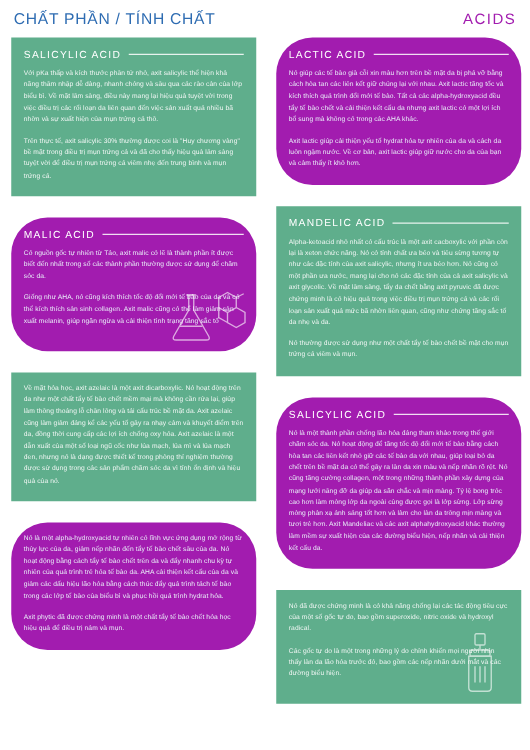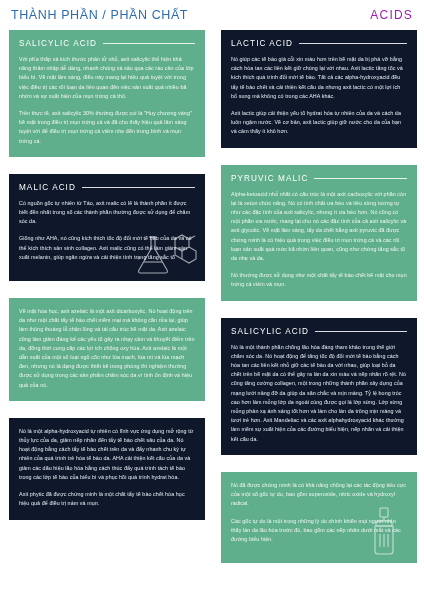--- a/index.html
+++ b/index.html
@@ -27,21 +27,21 @@
     display:grid;grid-template-columns:196px 196px;column-gap:16px;
     align-content:start;
   }
   .col{display:flex;flex-direction:column;}
 
   .card{
     position:relative;overflow:hidden;box-sizing:border-box;
     padding:9px 10px 11px 10px;margin-bottom:17px;width:196px;
   }
   .card.green{background:#5fae8c;}
-  .card.blue{background:#0f172a;}
+  .card.blue{background:#a21caf;border-radius:29px;}
 
   .card-head{display:flex;align-items:center;gap:6px;margin-bottom:7px;}
   .card-title{
     font-size:8.2px;letter-spacing:1.05px;color:#ffffff;white-space:nowrap;font-weight:400;
   }
   .rule{flex:1;height:1px;background:rgba(255,255,255,.85);}
 
   .card p{
     margin:0 0 8px 0;font-size:5.35px;line-height:9.2px;color:#f2f7f5;
     letter-spacing:.08px;text-align:left;
@@ -54,21 +54,21 @@
   }
   .deco-flask{right:4px;bottom:2px;}
   .deco-dropper{right:16px;bottom:4px;}
 </style>
 </head>
 <body>
 
 <div class="page">
 
   <div class="header">
-    <div class="header-title">THÀNH PHẦN / PHẦN CHẤT</div>
+    <div class="header-title">CHẤT PHẦN / TÍNH CHẤT</div>
     <div class="header-right">ACIDS</div>
   </div>
 
   <div class="grid">
 
     <div class="col">
 
       <div class="card green">
         <div class="card-head">
           <span class="card-title">SALICYLIC ACID</span>
@@ -115,21 +115,21 @@
         <div class="card-head">
           <span class="card-title">LACTIC ACID</span>
           <span class="rule"></span>
         </div>
         <p>Nó giúp các tế bào già cỗi xin màu hơn trên bề mặt da bị phá vỡ bằng cách hòa tan các liên kết giữ chúng lại với nhau. Axit lactic tăng tốc và kích thích quá trình đổi mới tế bào. Tất cả các alpha-hydroxyacid đều tẩy tế bào chết và cải thiện kết cấu da nhưng axit lactic có một lợi ích bổ sung mà không có trong các AHA khác.</p>
         <p>Axit lactic giúp cải thiện yếu tố hydrat hóa tự nhiên của da và cách da luôn ngậm nước. Về cơ bản, axit lactic giúp giữ nước cho da của bạn và cảm thấy ít khô hơn.</p>
       </div>
 
       <div class="card green">
         <div class="card-head">
-          <span class="card-title">PYRUVIC MALIC</span>
+          <span class="card-title">MANDELIC ACID</span>
           <span class="rule"></span>
         </div>
         <p>Alpha-ketoacid nhỏ nhất có cấu trúc là một axit cacboxylic với phần còn lại là xeton chức năng. Nó có tính chất ưa béo và tiêu sừng tương tự như các đặc tính của axit salicylic, nhưng ít ưa béo hơn. Nó cũng có một phần ưa nước, mang lại cho nó các đặc tính của cả axit salicylic và axit glycolic. Về mặt lâm sàng, tẩy da chết bằng axit pyruvic đã được chứng minh là có hiệu quả trong việc điều trị mụn trứng cá và các rối loạn sản xuất quá mức bã nhờn liên quan, cũng như chứng tăng sắc tố da nhẹ và da.</p>
         <p>Nó thường được sử dụng như một chất tẩy tế bào chết bề mặt cho mụn trứng cá viêm và mụn.</p>
       </div>
 
       <div class="card blue">
         <div class="card-head">
           <span class="card-title">SALICYLIC ACID</span>
           <span class="rule"></span>

